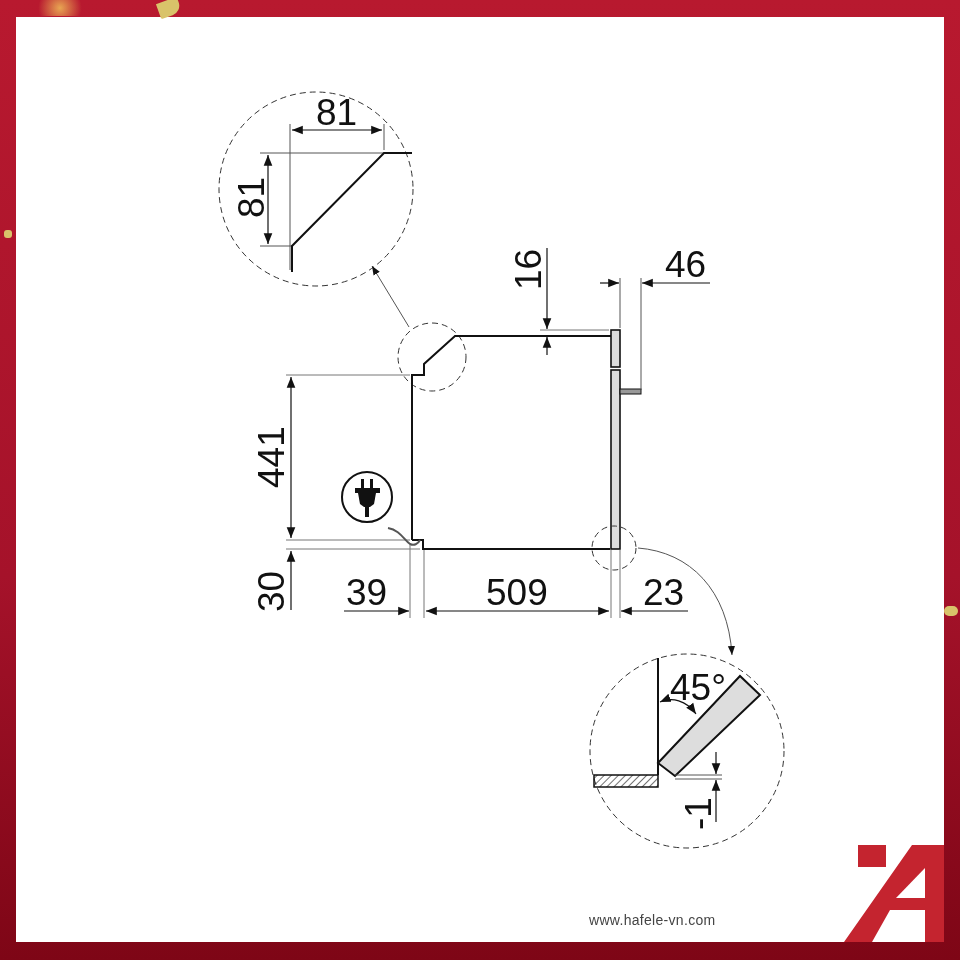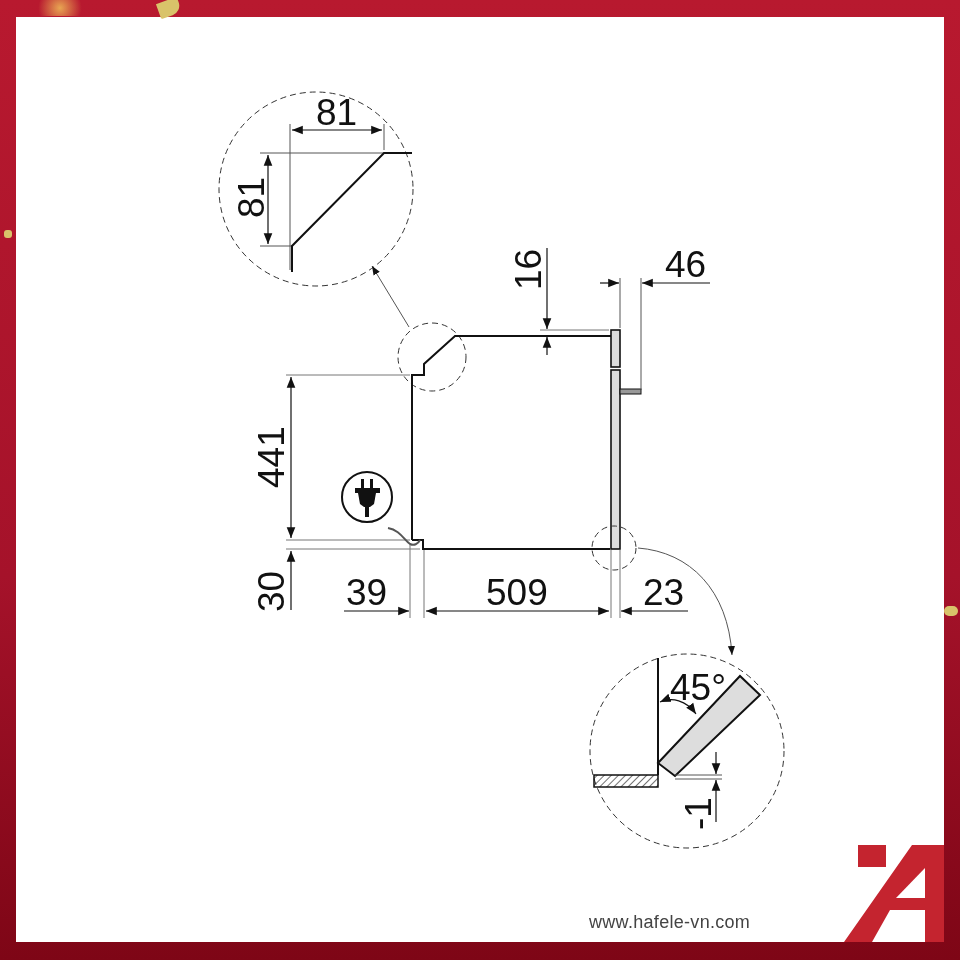--- a/index.html
+++ b/index.html
@@ -3,21 +3,21 @@
 <meta charset="utf-8">
 <style>
   html,body{margin:0;padding:0;}
   body{width:960px;height:960px;position:relative;overflow:hidden;
        background:linear-gradient(180deg,#b8192f 0%,#a5122a 60%,#7e0616 100%);
        font-family:"Liberation Sans",sans-serif;}
   .canvas{position:absolute;left:16px;top:17px;width:928px;height:925px;background:#ffffff;}
   .ribbon{position:absolute;}
   svg.drawing{position:absolute;left:0;top:0;width:960px;height:960px;}
   .dim{font-family:"Liberation Sans",sans-serif;font-size:37px;fill:#111;}
-  .url{position:absolute;left:589px;top:912px;font-size:18px;color:#444;letter-spacing:0.3px;}
+  .url{position:absolute;left:589px;top:912px;font-size:14px;color:#444;letter-spacing:0.3px;}
 </style>
 </head>
 <body>
 
 <div class="canvas"></div>
 
 <div class="ribbon" style="left:158px;top:0;width:22px;height:16px;background:#d9c36a;border-radius:0 0 10px 2px;transform:rotate(-20deg);"></div>
 <div class="ribbon" style="left:30px;top:0;width:60px;height:16px;background:radial-gradient(circle,#e8a552 0%,rgba(232,165,82,0) 70%);"></div>
 <div class="ribbon" style="left:944px;top:606px;width:14px;height:10px;background:#d9c36a;border-radius:6px;"></div>
 <div class="ribbon" style="left:4px;top:230px;width:8px;height:8px;background:#d9c36a;border-radius:3px;"></div>

